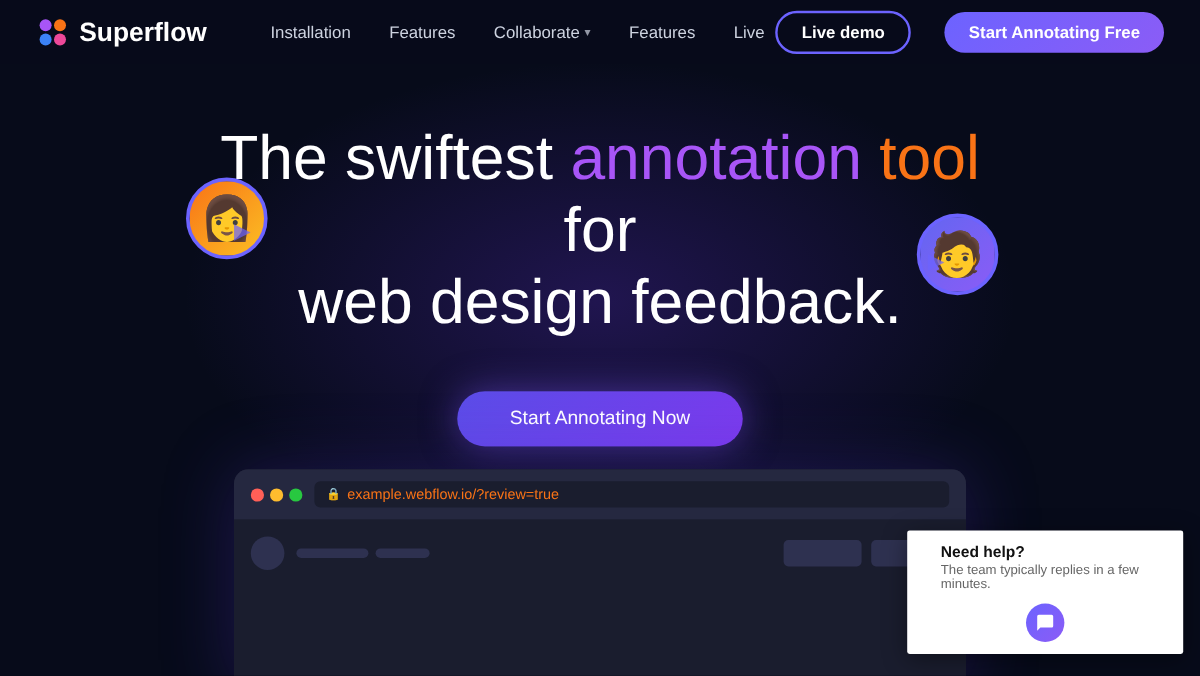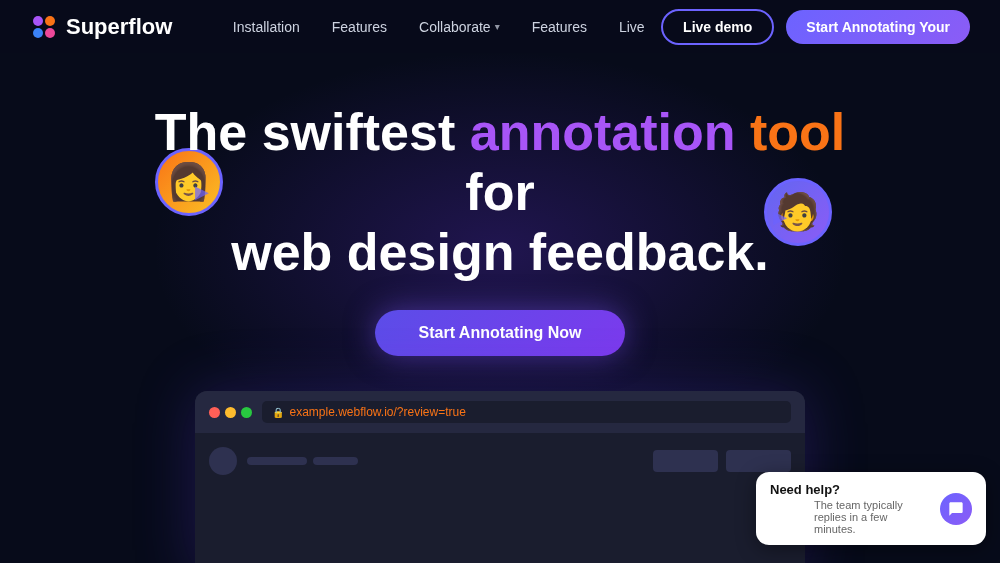--- a/index.html
+++ b/index.html
@@ -62,21 +62,21 @@
       font-size: 14px;
       color: #cdd3e0;
       cursor: pointer;
       display: flex;
       align-items: center;
       gap: 4px;
     }
     .nav-actions {
       display: flex;
       align-items: center;
-      gap: 12px;
+      gap: 28px;
     }
     .btn-live-demo {
       padding: 8px 20px;
       border-radius: 25px;
       border: 2px solid #6c63ff;
       background: transparent;
       color: #fff;
       font-size: 14px;
       font-weight: 600;
       cursor: pointer;
@@ -97,46 +97,46 @@
       position: relative;
       z-index: 5;
       display: flex;
       flex-direction: column;
       align-items: center;
       text-align: center;
       padding-top: 50px;
     }
     .hero-title {
       font-size: 52px;
-      font-weight: 700;
+      font-weight: 400;
       line-height: 1.15;
       max-width: 700px;
       position: relative;
       text-align: center;
     }
     .hero-title .word-annotation {
       color: #a855f7;
     }
     .hero-title .word-tool {
       color: #f97316;
     }
     .hero-subtitle {
       font-size: 16px;
       color: #8892a4;
       margin-top: 16px;
     }
     .btn-hero-cta {
-      margin-top: 28px;
+      margin-top: 44px;
       padding: 14px 44px;
       border-radius: 35px;
       border: none;
       background: linear-gradient(135deg, #5b4de8, #7c3aed);
       color: #fff;
       font-size: 16px;
-      font-weight: 700;
+      font-weight: 400;
       cursor: pointer;
       box-shadow: 0 0 30px rgba(120, 80, 240, 0.5);
     }
 
     
     .avatar-left {
       position: absolute;
       left: 155px;
       top: 95px;
       width: 68px;
@@ -273,42 +273,42 @@
       border-radius: 4px;
       background: #2e3150;
     }
 
     
     .chat-widget {
       position: absolute;
       bottom: 18px;
       right: 14px;
       background: #fff;
-      border-radius: 13px;
-      padding: 10px 14px;
+      border-radius: 2px;
+      padding: 10px 28px;
       display: flex;
       align-items: center;
       gap: 10px;
       box-shadow: 0 4px 20px rgba(0,0,0,0.4);
       z-index: 20;
       width: 230px;
+      flex-direction: column;
     }
     .chat-text-block {
       flex: 1;
     }
     .chat-title {
       font-size: 13px;
       font-weight: 700;
       color: #111;
     }
     .chat-subtitle {
       font-size: 11px;
       color: #666;
       margin-top: 2px;
-      margin-left: 44px;
     }
     .chat-icon-btn {
       width: 32px;
       height: 32px;
       border-radius: 50%;
       background: linear-gradient(135deg, #6c63ff, #8b5cf6);
       display: flex;
       align-items: center;
       justify-content: center;
       color: #fff;
@@ -344,21 +344,21 @@
     <span class="nav-link">
       <span>Collaborate</span>
       <span class="chevron">▾</span>
     </span>
     <span class="nav-link">Features</span>
     <span class="nav-link">Live</span>
   </div>
 
   <div class="nav-actions">
     <button class="btn-live-demo">Live demo</button>
-    <button class="btn-start-free">Start Annotating Your</button>
+    <button class="btn-start-free">Start Annotating Free</button>
   </div>
 </nav>
 
 <section class="hero">
 
   <div class="avatar-left">
     <span class="avatar-face">👩</span>
   </div>
 
   <div class="avatar-right">

